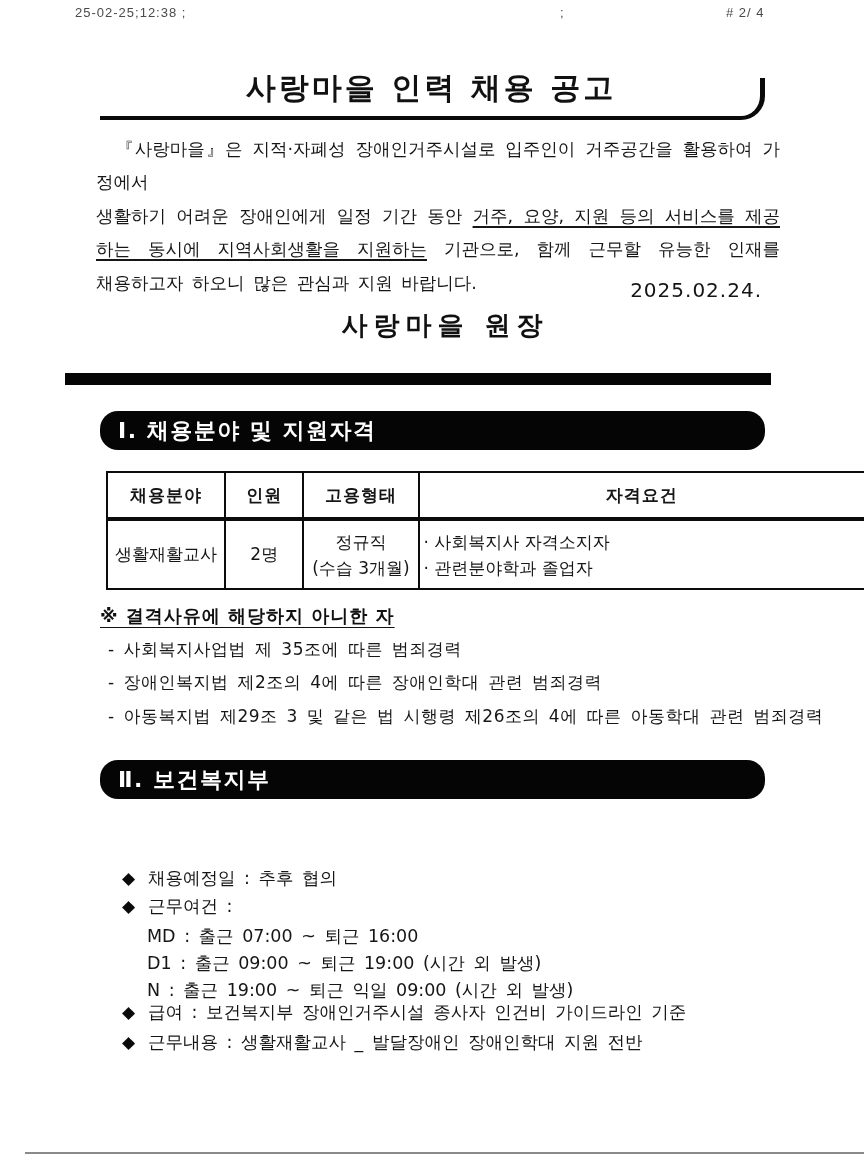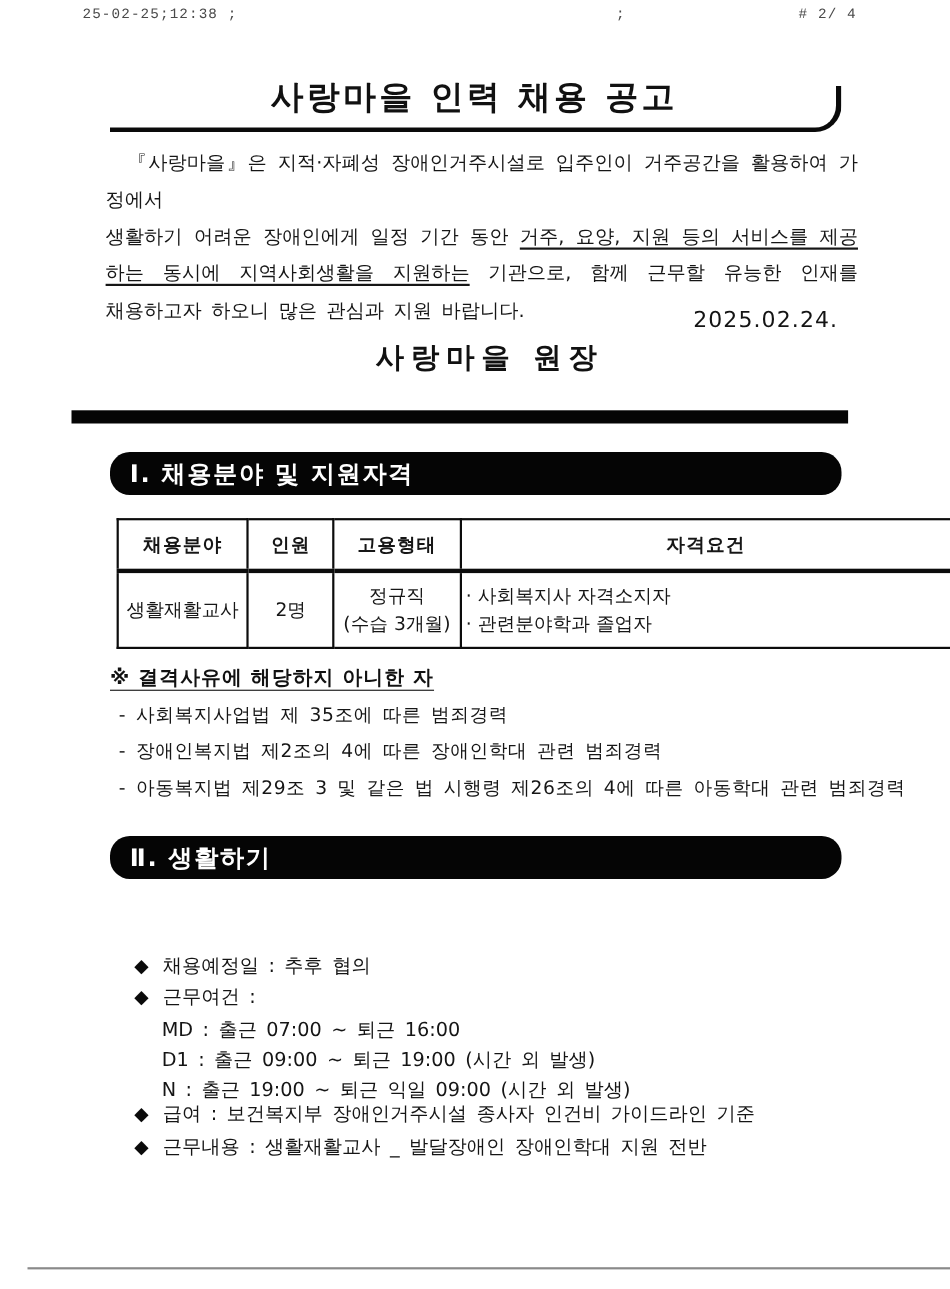--- a/index.html
+++ b/index.html
@@ -9,21 +9,21 @@
     width: 864px;
     height: 1172px;
     margin: 0 auto;
     background: #ffffff;
     font-family: "DejaVu Sans", sans-serif;
     color: #1c1c1c;
     overflow: hidden;
   }
   
   .fax-header { position: absolute; top: 5px; left: 0; width: 100%; height: 18px;
-    font-family: Liberation Mono, monospace; font-size: 13px; color: #4a4a4a; letter-spacing: 1px; }
+    font-family: Liberation Sans, sans-serif; font-size: 13px; color: #4a4a4a; letter-spacing: 1px; }
   .fax-left { position: absolute; left: 75px; top: 0; }
   .fax-mid { position: absolute; left: 560px; top: 0; }
   .fax-right { position: absolute; left: 726px; top: 0; }
 
   
   .doc-title { position: absolute; top: 68px; left: 100px; width: 662px;
     text-align: center; font-size: 30px; font-weight: 700; letter-spacing: 3px; color: #111; }
   .title-stroke { position: absolute; top: 78px; left: 100px; width: 665px; height: 42px;
     border-bottom: 4px solid #0a0a0a; border-right: 5px solid #0a0a0a;
     border-bottom-right-radius: 24px; }
@@ -136,21 +136,21 @@
         </td>
       </tr>
     </tbody>
   </table>
 
   <div class="note-title">※ 결격사유에 해당하지 아니한 자</div>
   <div class="note-line n0">- 사회복지사업법 제 35조에 따른 범죄경력</div>
   <div class="note-line n1">- 장애인복지법 제2조의 4에 따른 장애인학대 관련 범죄경력</div>
   <div class="note-line n2">- 아동복지법 제29조 3 및 같은 법 시행령 제26조의 4에 따른 아동학대 관련 범죄경력</div>
 
-  <div class="sec-heading s2">Ⅱ. 생활하기</div>
+  <div class="sec-heading s2">Ⅱ. 보건복지부</div>
 
   <div class="b-line" style="top:818px">
     <span class="dia">◆</span><span>채용예정일 : 추후 협의</span>
   </div>
   <div class="b-line" style="top:846px">
     <span class="dia">◆</span><span>근무여건 :</span>
   </div>
   <div class="b-line sub" style="top:876px">
     <span>MD : 출근 07:00 ~ 퇴근 16:00</span>
   </div>

